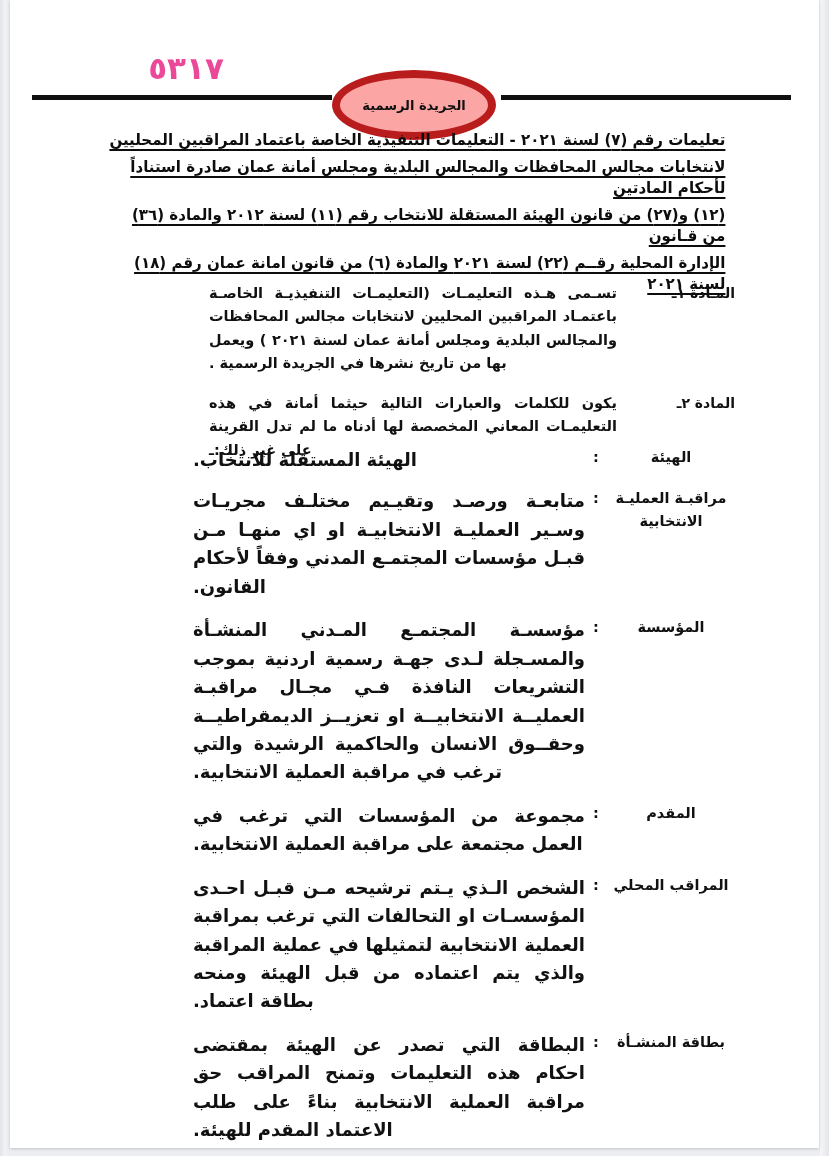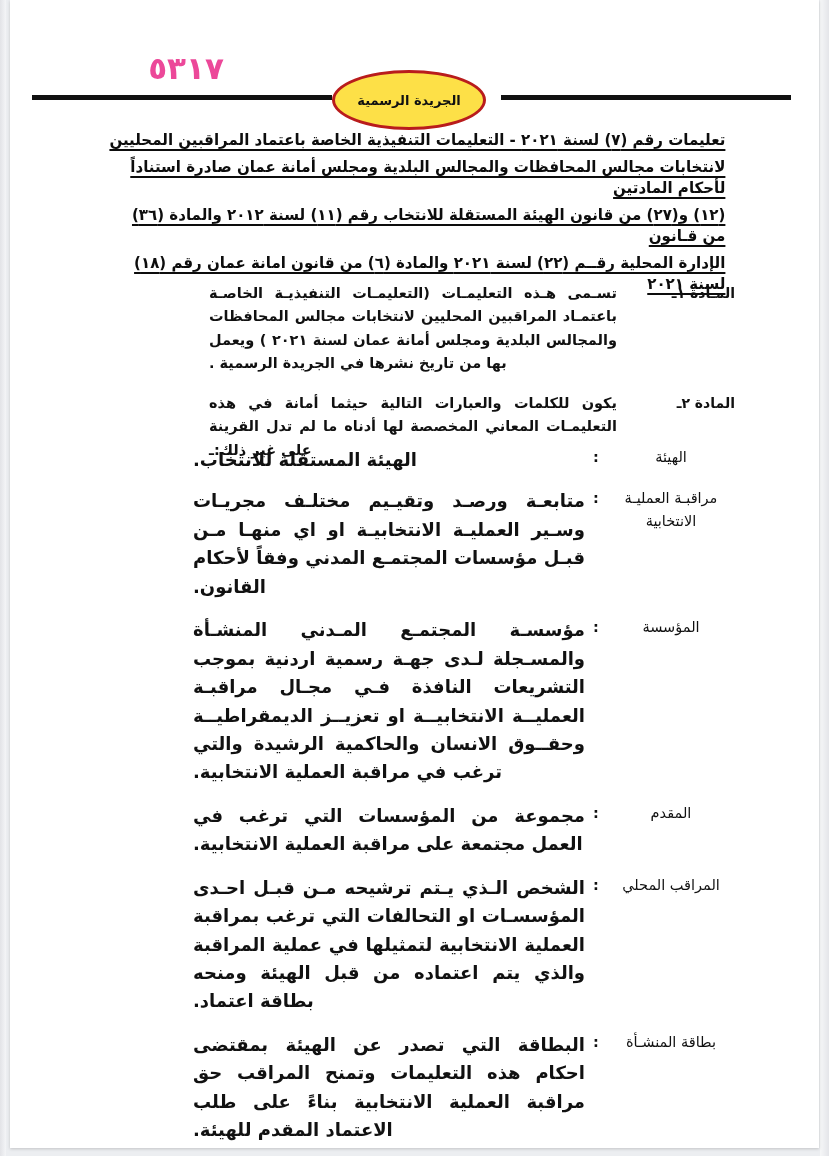--- a/index.html
+++ b/index.html
@@ -79,23 +79,23 @@
   }
   .rule-left  { left: 22px;  width: 300px; }
   .rule-right { right: 28px; width: 290px; }
 
   .gazette-ellipse {
     position: absolute;
     left: 322px;
     top: 22px;
     width: 148px;
     height: 54px;
-    border: 3px solid #b91c1c;
+    border: 8px solid #b91c1c;
     border-radius: 50% / 50%;
-    background: #fde047;
+    background: #fca5a5;
     display: flex;
     align-items: center;
     justify-content: center;
   }
   .gazette-ellipse span {
     font-size: 13px;
     font-weight: 700;
     color: #111;
     white-space: nowrap;
   }
@@ -168,21 +168,21 @@
     display: flex;
     flex-direction: row;
     align-items: flex-start;
     margin-bottom: 15px;
   }
   .def-term {
     flex: 0 0 auto;
     width: 128px;
     text-align: center;
     font-size: 14.5px;
-    font-weight: 400;
+    font-weight: 700;
     color: #111;
     line-height: 1.58;
     box-sizing: border-box;
     padding-top: 0px;
   }
   .def-colon {
     flex: 0 0 auto;
     width: 22px;
     text-align: center;
     font-size: 14.5px;

